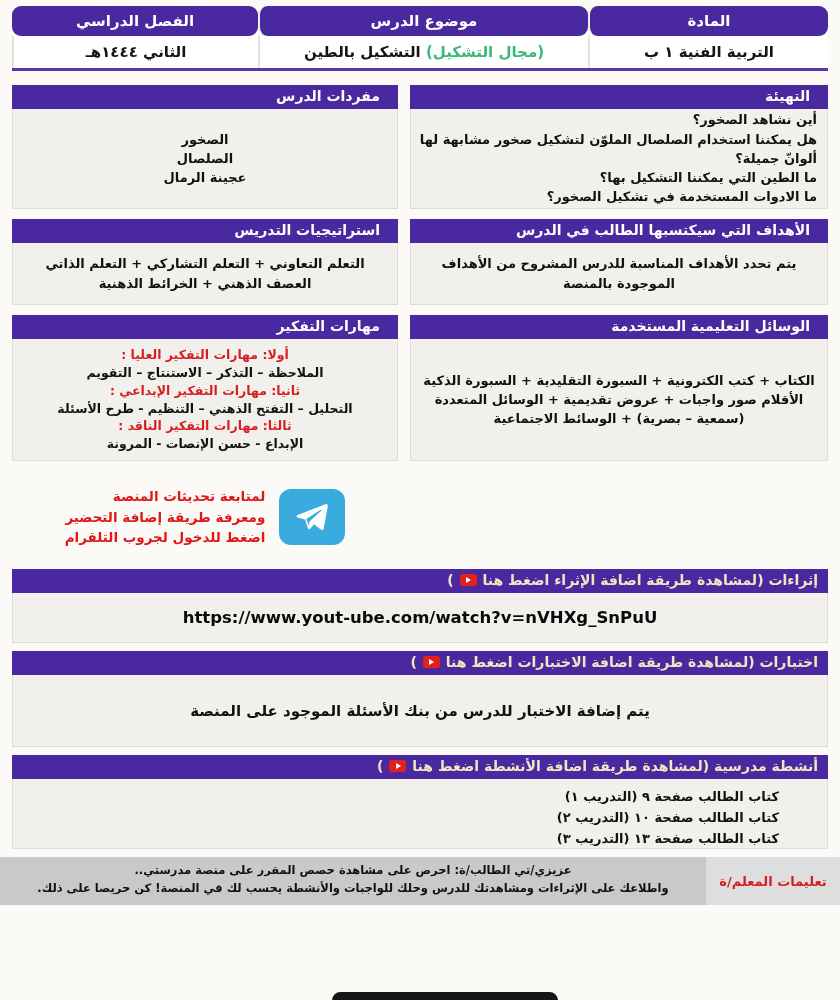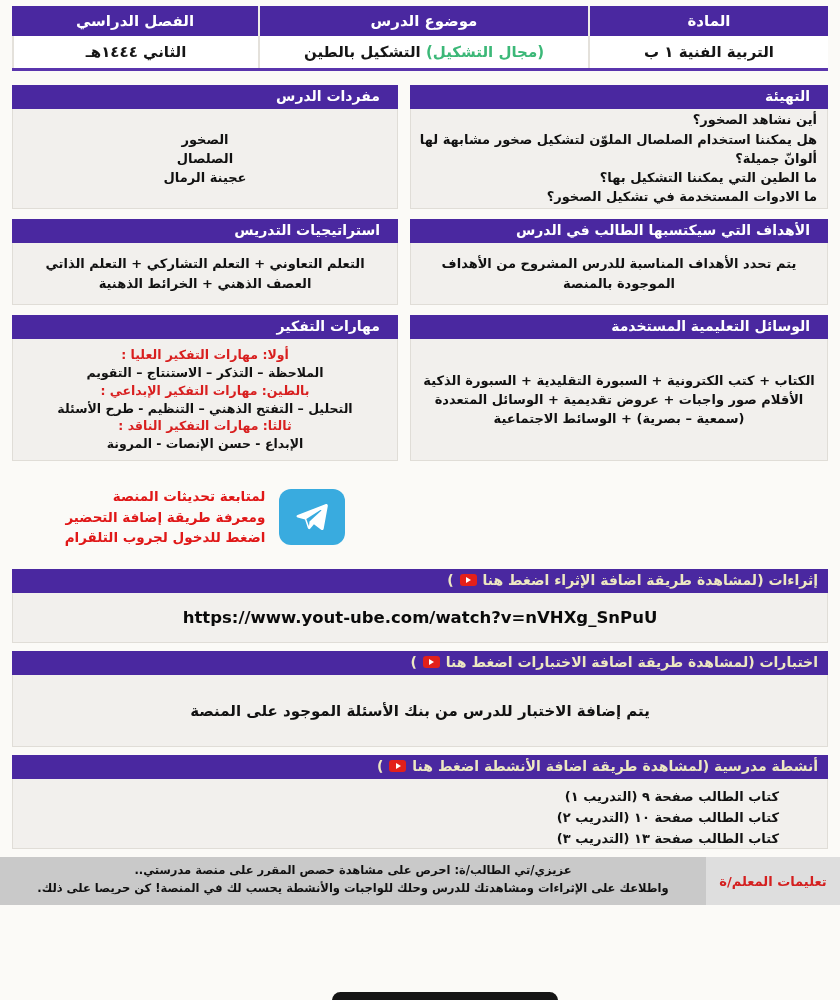--- a/index.html
+++ b/index.html
@@ -10,21 +10,21 @@
     font-family:"DejaVu Sans", sans-serif; font-weight:bold; color:#151515;
   }
   
   .header-table { margin:6px 12px 0 12px; border-bottom:3px solid #5A35AD; }
   .ht-row { display:flex; }
   .ht-cell { border-left:2px solid #EFEDE8; }
   .ht-cell:last-child { border-left:none; }
   .c-subject { width:240px; } .c-topic { width:330px; } .c-sem { flex:1; }
   .ht-head .ht-cell {
     background:#4A28A0; color:#FFFFFF; height:30px; line-height:30px;
-    text-align:center; font-size:15px;
+    text-align:center; font-size:15px;border-radius:9px;
   }
   .ht-vals .ht-cell {
     background:#FFFFFF; height:32px; line-height:32px; text-align:center;
     font-size:15px; border-left:2px solid #E4E1DB;
   }
   .green { color:#3CB878; }
   
   .columns { display:flex; gap:12px; margin:14px 12px 0 12px; }
   .col-r { width:418px; } .col-l { flex:1; }
   .section { margin-bottom:8px; }
@@ -144,21 +144,21 @@
         <div class="sec-body centered">
           <div class="ln">التعلم التعاوني + التعلم التشاركي + التعلم الذاتي</div>
           <div class="ln">العصف الذهني + الخرائط الذهنية</div>
         </div>
       </div>
       <div class="section s3">
         <div class="sec-head">مهارات التفكير</div>
         <div class="sec-body centered" style="font-size:12.5px; line-height:1.42;">
           <div class="ln red">أولا: مهارات التفكير العليا :</div>
           <div class="ln">الملاحظة – التذكر – الاستنتاج – التقويم</div>
-          <div class="ln red">بالطين: مهارات التفكير الإبداعي :</div>
+          <div class="ln red">ثانيا: مهارات التفكير الإبداعي :</div>
           <div class="ln">التحليل – التفتح الذهني – التنظيم - طرح الأسئلة</div>
           <div class="ln red">ثالثا: مهارات التفكير الناقد :</div>
           <div class="ln">الإبداع - حسن الإنصات - المرونة</div>
         </div>
       </div>
       <div class="tg-block">
         <div class="tg-icon">
           <svg width="38" height="38" viewBox="0 0 24 24" aria-hidden="true">
             <path fill="#FFFFFF" d="M21.2 3.6 2.9 10.8c-.95.37-.92 1.27.06 1.54l4.62 1.28 1.78 5.38c.3.85 1.05.92 1.6.22l2.26-2.62 4.55 3.4c.72.5 1.43.2 1.63-.72l2.53-13.9c.26-1.05-.35-1.56-.75-1.78zM8.4 13.2l8.9-5.6c.43-.27.83.1.5.42l-7.4 6.8-.3 3.1-1.7-4.72z"></path>
           </svg>

